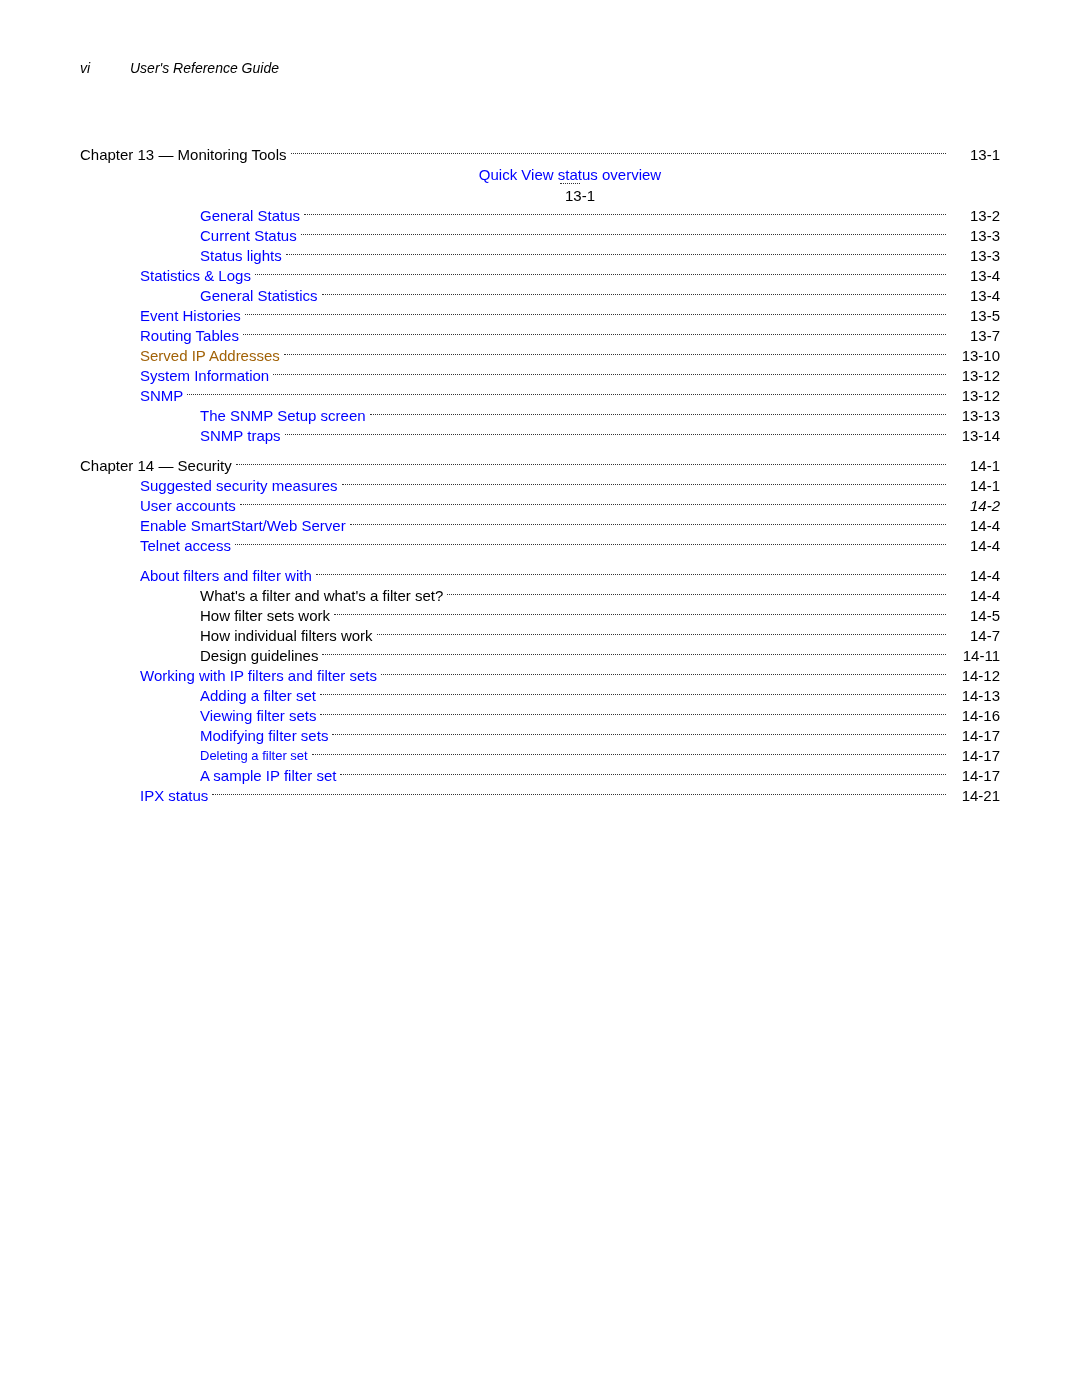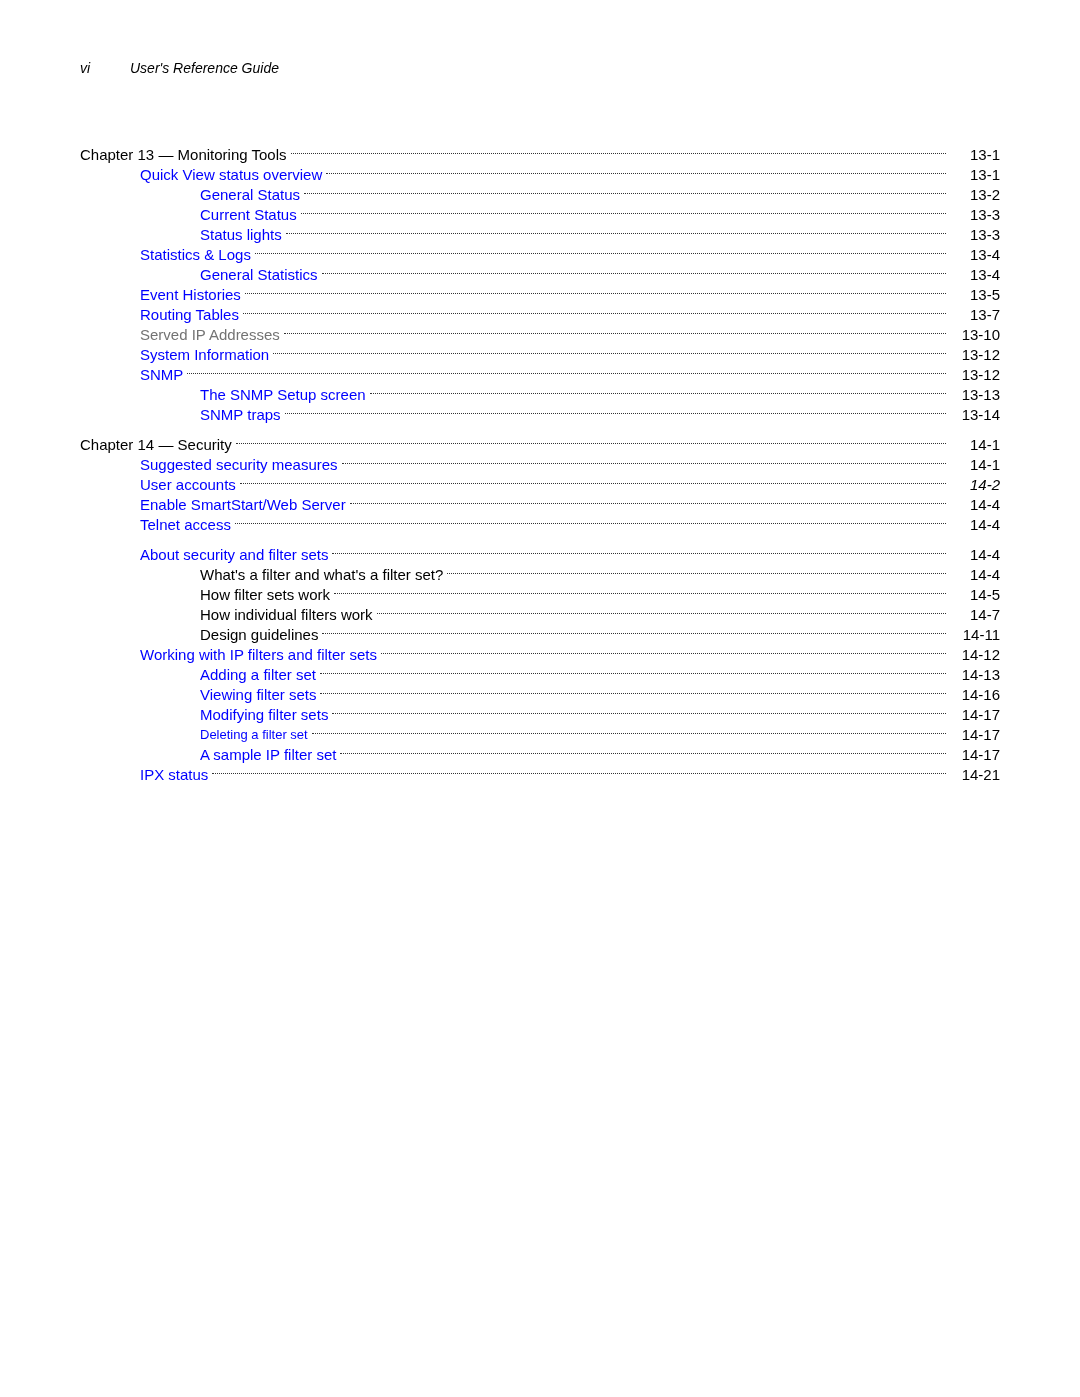--- a/index.html
+++ b/index.html
@@ -67,21 +67,21 @@
     <span class="header-title">User's Reference Guide</span>
   </div>
 
   <div class="toc-container" id="toc-root">
   <div style="height: 10px;"></div>
       <div class="toc-row" style="padding-left: 0px; margin-bottom: 3px;">
         <span style="white-space: nowrap; font-size: 15px; color: rgb(0, 0, 0); font-weight: normal;">Chapter 13 — Monitoring Tools</span>
         <div style="flex: 1 1 0%; border-bottom: 1px dotted rgb(51, 51, 51); margin-left: 4px; margin-right: 4px; margin-bottom: 3px; min-width: 20px;"></div>
         <span style="white-space: nowrap; font-size: 15px; color: rgb(0, 0, 0); min-width: 50px; text-align: right;">13-1</span>
       </div>
-      <div class="toc-row" style="padding-left: 60px; margin-bottom: 3px;">
+      <div class="toc-row" style="padding-left: 60px; margin-bottom: 3px; flex-direction: column;">
         <span style="white-space: nowrap; font-size: 15px; color: rgb(0, 0, 255);">Quick View status overview</span>
         <div style="flex: 1 1 0%; border-bottom: 1px dotted rgb(51, 51, 51); margin-left: 4px; margin-right: 4px; margin-bottom: 3px; min-width: 20px;"></div>
         <span style="white-space: nowrap; font-size: 15px; color: rgb(0, 0, 0); min-width: 50px; text-align: right;">13-1</span>
       </div>
       <div class="toc-row" style="padding-left: 120px; margin-bottom: 3px;">
         <span style="white-space: nowrap; font-size: 15px; color: rgb(0, 0, 255);">General Status</span>
         <div style="flex: 1 1 0%; border-bottom: 1px dotted rgb(51, 51, 51); margin-left: 4px; margin-right: 4px; margin-bottom: 3px; min-width: 20px;"></div>
         <span style="white-space: nowrap; font-size: 15px; color: rgb(0, 0, 0); min-width: 50px; text-align: right;">13-2</span>
       </div>
       <div class="toc-row" style="padding-left: 120px; margin-bottom: 3px;">
@@ -108,21 +108,21 @@
         <span style="white-space: nowrap; font-size: 15px; color: rgb(0, 0, 255);">Event Histories</span>
         <div style="flex: 1 1 0%; border-bottom: 1px dotted rgb(51, 51, 51); margin-left: 4px; margin-right: 4px; margin-bottom: 3px; min-width: 20px;"></div>
         <span style="white-space: nowrap; font-size: 15px; color: rgb(0, 0, 0); min-width: 50px; text-align: right;">13-5</span>
       </div>
       <div class="toc-row" style="padding-left: 60px; margin-bottom: 3px;">
         <span style="white-space: nowrap; font-size: 15px; color: rgb(0, 0, 255);">Routing Tables</span>
         <div style="flex: 1 1 0%; border-bottom: 1px dotted rgb(51, 51, 51); margin-left: 4px; margin-right: 4px; margin-bottom: 3px; min-width: 20px;"></div>
         <span style="white-space: nowrap; font-size: 15px; color: rgb(0, 0, 0); min-width: 50px; text-align: right;">13-7</span>
       </div>
       <div class="toc-row" style="padding-left: 60px; margin-bottom: 3px;">
-        <span style="white-space: nowrap; font-size: 15px; color: #737373;">Served IP Addresses</span>
+        <span style="white-space: nowrap; font-size: 15px; color: #a16207;">Served IP Addresses</span>
         <div style="flex: 1 1 0%; border-bottom: 1px dotted rgb(51, 51, 51); margin-left: 4px; margin-right: 4px; margin-bottom: 3px; min-width: 20px;"></div>
         <span style="white-space: nowrap; font-size: 15px; color: rgb(0, 0, 0); min-width: 50px; text-align: right;">13-10</span>
       </div>
       <div class="toc-row" style="padding-left: 60px; margin-bottom: 3px;">
         <span style="white-space: nowrap; font-size: 15px; color: rgb(0, 0, 255);">System Information</span>
         <div style="flex: 1 1 0%; border-bottom: 1px dotted rgb(51, 51, 51); margin-left: 4px; margin-right: 4px; margin-bottom: 3px; min-width: 20px;"></div>
         <span style="white-space: nowrap; font-size: 15px; color: rgb(0, 0, 0); min-width: 50px; text-align: right;">13-12</span>
       </div>
       <div class="toc-row" style="padding-left: 60px; margin-bottom: 3px;">
         <span style="white-space: nowrap; font-size: 15px; color: rgb(0, 0, 255);">SNMP</span>
@@ -159,21 +159,21 @@
         <span style="white-space: nowrap; font-size: 15px; color: rgb(0, 0, 255);">Enable SmartStart/Web Server</span>
         <div style="flex: 1 1 0%; border-bottom: 1px dotted rgb(51, 51, 51); margin-left: 4px; margin-right: 4px; margin-bottom: 3px; min-width: 20px;"></div>
         <span style="white-space: nowrap; font-size: 15px; color: rgb(0, 0, 0); min-width: 50px; text-align: right;">14-4</span>
       </div>
       <div class="toc-row" style="padding-left: 60px; margin-bottom: 13px;">
         <span style="white-space: nowrap; font-size: 15px; color: rgb(0, 0, 255);">Telnet access</span>
         <div style="flex: 1 1 0%; border-bottom: 1px dotted rgb(51, 51, 51); margin-left: 4px; margin-right: 4px; margin-bottom: 3px; min-width: 20px;"></div>
         <span style="white-space: nowrap; font-size: 15px; color: rgb(0, 0, 0); min-width: 50px; text-align: right;">14-4</span>
       </div>
       <div class="toc-row" style="padding-left: 60px; margin-bottom: 3px;">
-        <span style="white-space: nowrap; font-size: 15px; color: rgb(0, 0, 255);">About security and filter sets</span>
+        <span style="white-space: nowrap; font-size: 15px; color: rgb(0, 0, 255);">About filters and filter with</span>
         <div style="flex: 1 1 0%; border-bottom: 1px dotted rgb(51, 51, 51); margin-left: 4px; margin-right: 4px; margin-bottom: 3px; min-width: 20px;"></div>
         <span style="white-space: nowrap; font-size: 15px; color: rgb(0, 0, 0); min-width: 50px; text-align: right;">14-4</span>
       </div>
       <div class="toc-row" style="padding-left: 120px; margin-bottom: 3px;">
         <span style="white-space: nowrap; font-size: 15px; color: rgb(0, 0, 0);">What's a filter and what's a filter set?</span>
         <div style="flex: 1 1 0%; border-bottom: 1px dotted rgb(51, 51, 51); margin-left: 4px; margin-right: 4px; margin-bottom: 3px; min-width: 20px;"></div>
         <span style="white-space: nowrap; font-size: 15px; color: rgb(0, 0, 0); min-width: 50px; text-align: right;">14-4</span>
       </div>
       <div class="toc-row" style="padding-left: 120px; margin-bottom: 3px;">
         <span style="white-space: nowrap; font-size: 15px; color: rgb(0, 0, 0);">How filter sets work</span>

